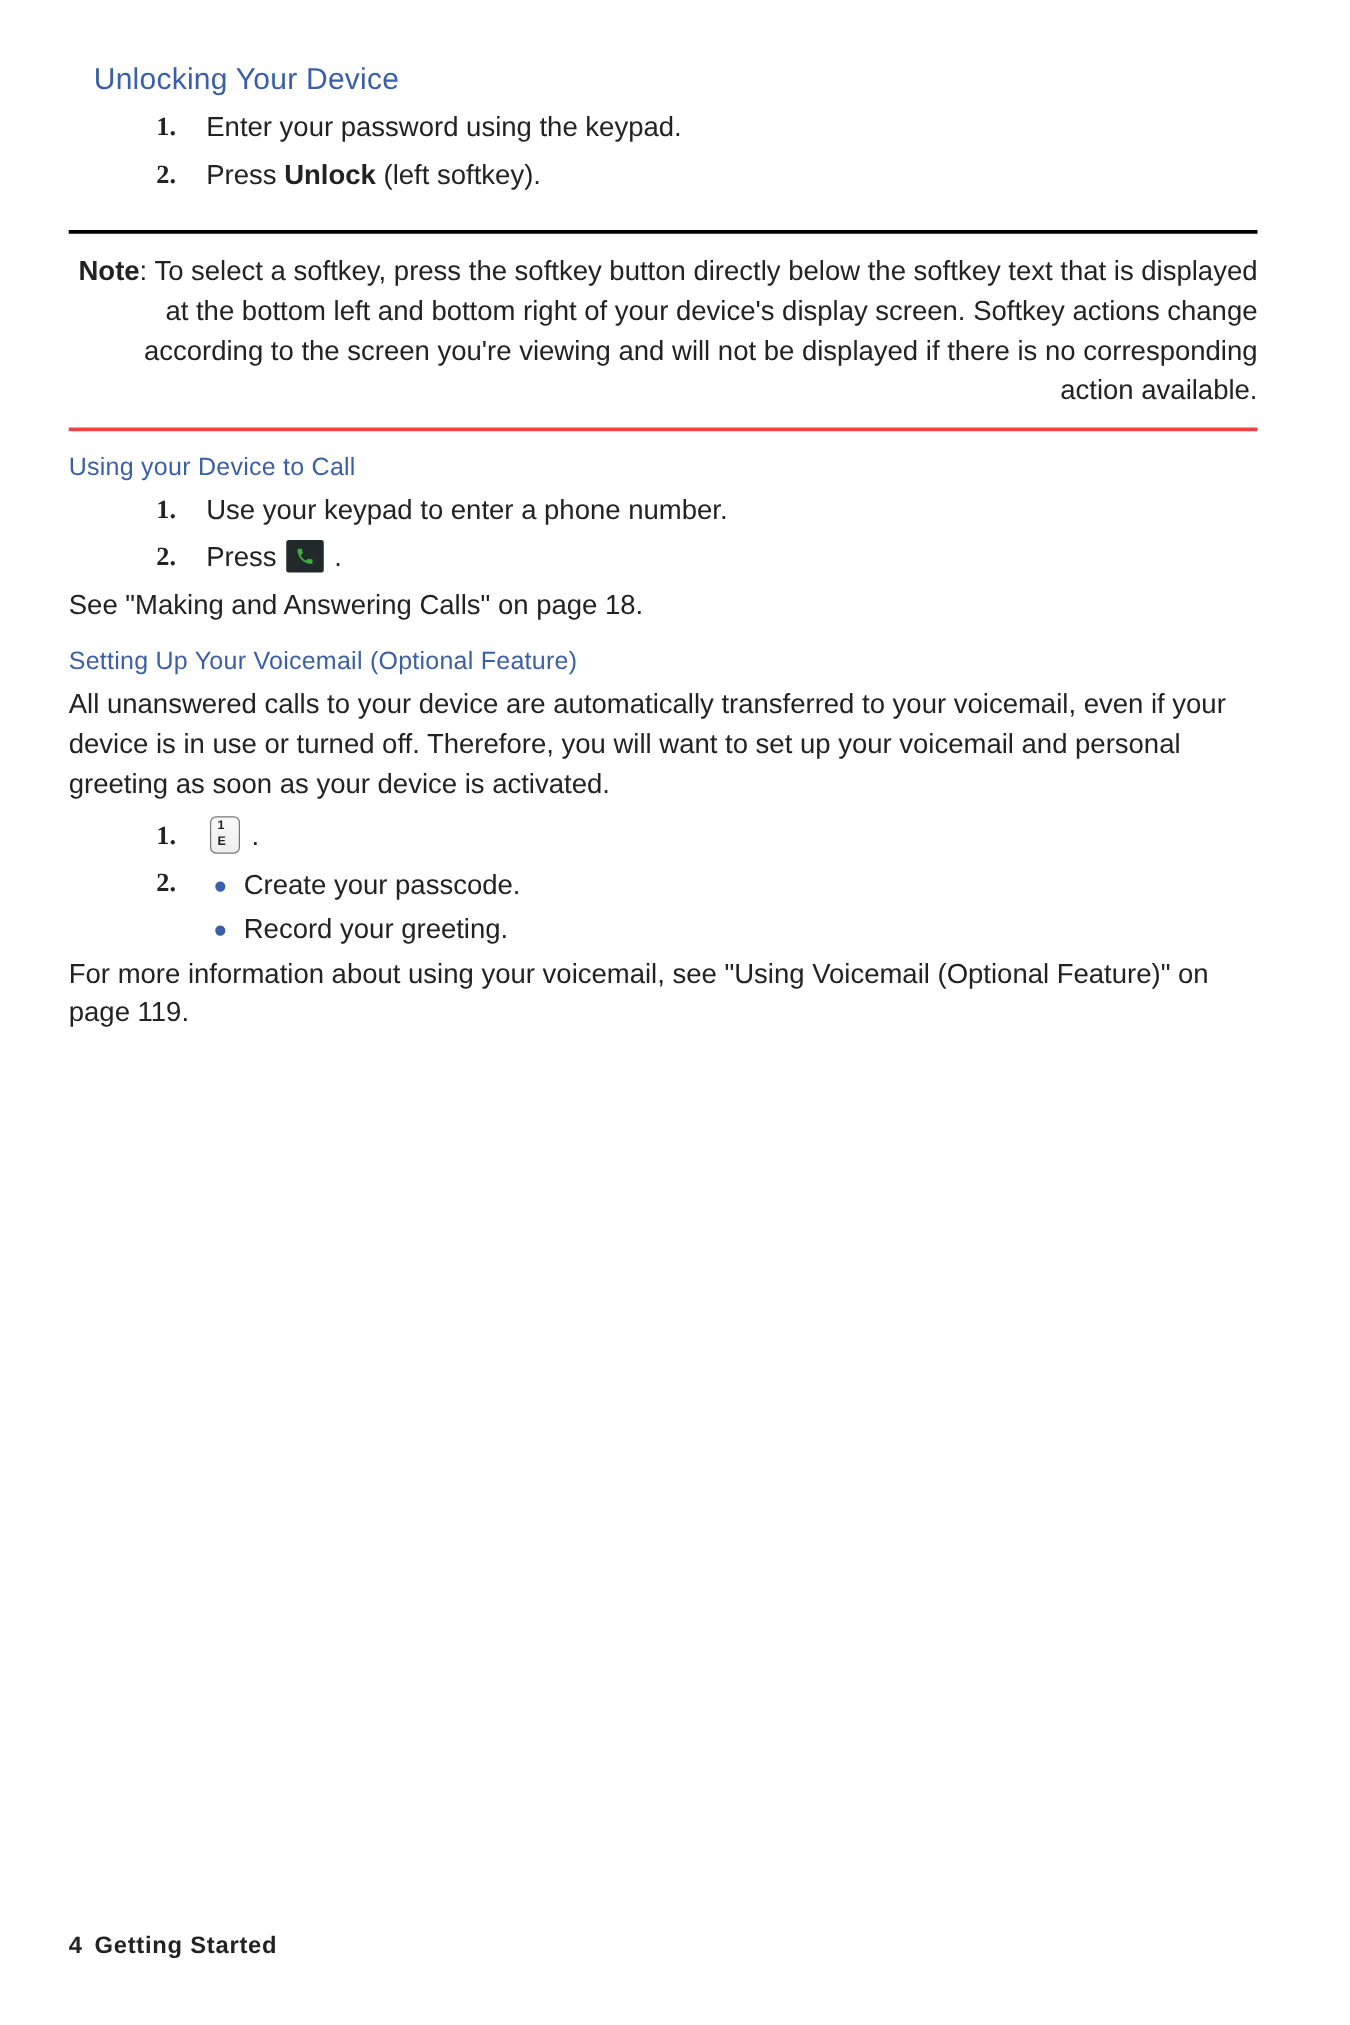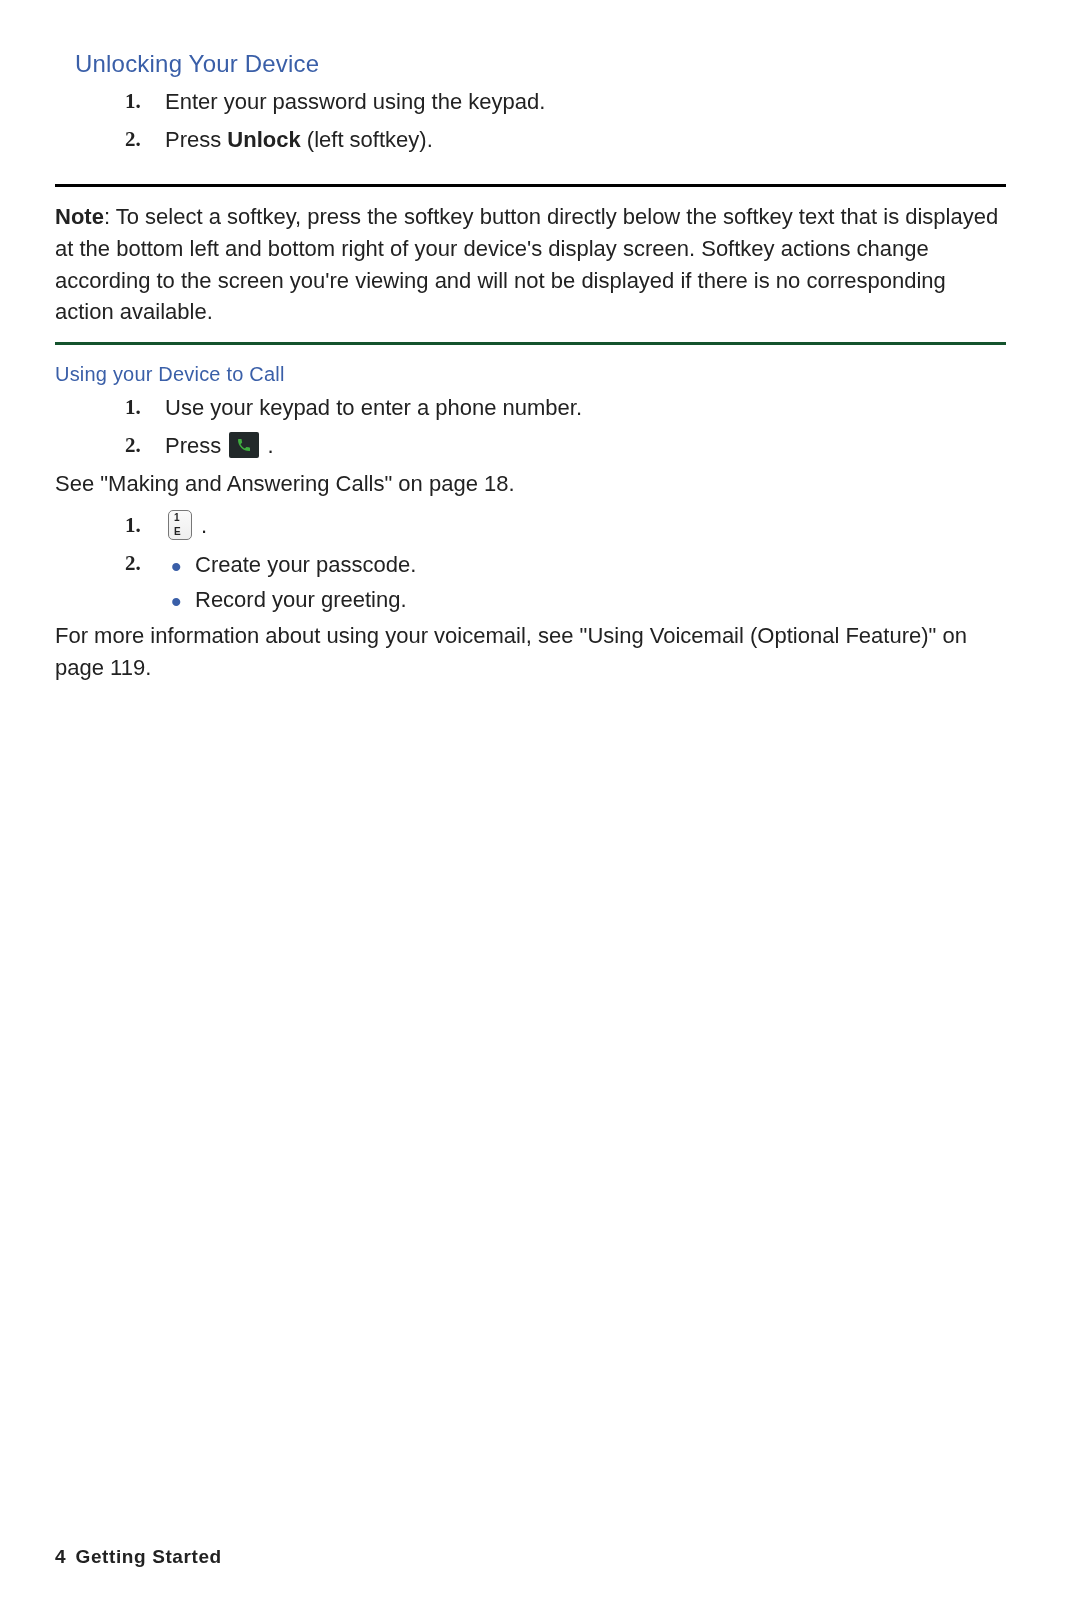--- a/index.html
+++ b/index.html
@@ -48,23 +48,24 @@
     font-weight: 700;
     font-size: 21px;
   }
   .body-text {
     font-size: 22px;
     line-height: 1.45;
     margin: 0 0 4px 0;
   }
   .note-block {
     border-top: 3px solid #000;
-    border-bottom: 3px solid #14532d;
+    border-bottom: 3px solid #ef4444;
     padding: 14px 0 14px 0;
     margin: 28px 0 14px 0;
+    text-align: right;
   }
   .note-block .body-text { margin: 0; }
   .bold { font-weight: 700; }
   .bullets {
     list-style: none;
     margin: 2px 0 4px 0;
     padding: 0 0 0 140px;
   }
   .bullets li {
     font-size: 22px;
@@ -149,20 +150,22 @@
     </li>
     <li>
       <span class="marker">2.</span>
       <span>Press  </span><span class="call-icon"><svg viewBox="0 0 24 24">
             <path fill="#3fae3f" d="M20 15.5c-1.2 0-2.4-.2-3.5-.6-.3-.1-.7 0-1 .2l-2.2 2.2c-2.8-1.4-5.1-3.7-6.5-6.5l2.2-2.2c.3-.3.3-.7.2-1-.4-1.1-.6-2.3-.6-3.5 0-.6-.4-1-1-1H4c-.6 0-1 .4-1 1 0 9.4 7.6 17 17 17 .6 0 1-.4 1-1v-3.5c0-.6-.4-1-1-1z"></path>
           </svg></span><span> .</span>
     </li>
   </ol>
   <p class="body-text">See "Making and Answering Calls" on page 18.</p>
 
+  <div class="h-main">Setting Up Your Voicemail (Optional Feature)</div>
+  <p class="body-text">All unanswered calls to your device are automatically transferred to your voicemail, even if your device is in use or turned off. Therefore, you will want to set up your voicemail and personal greeting as soon as your device is activated.</p>
   <ol class="num" style="margin-top:10px;">
     <li>
       <span class="marker">1.</span>
       <span class="key-icon"><span class="t">1</span><span class="b">E</span></span><span> .</span>
     </li>
     <li>
       <span class="marker">2.</span>
     </li>
   </ol>
   <ul class="bullets">

